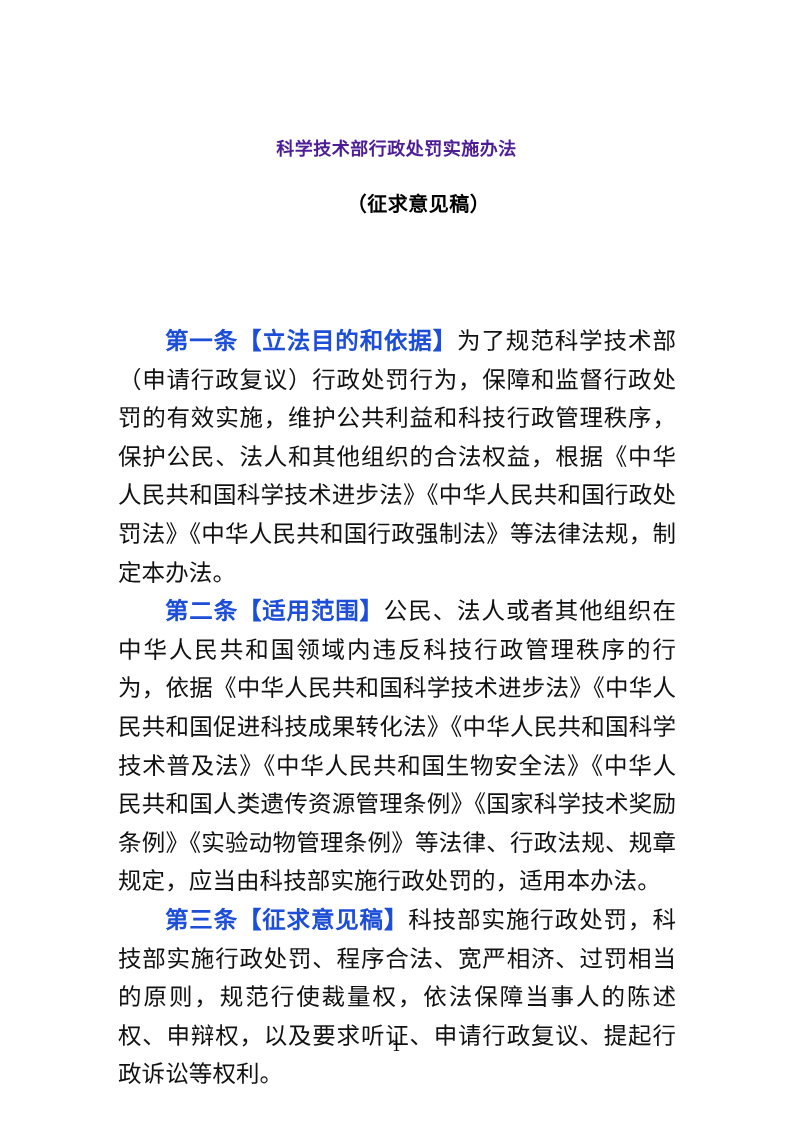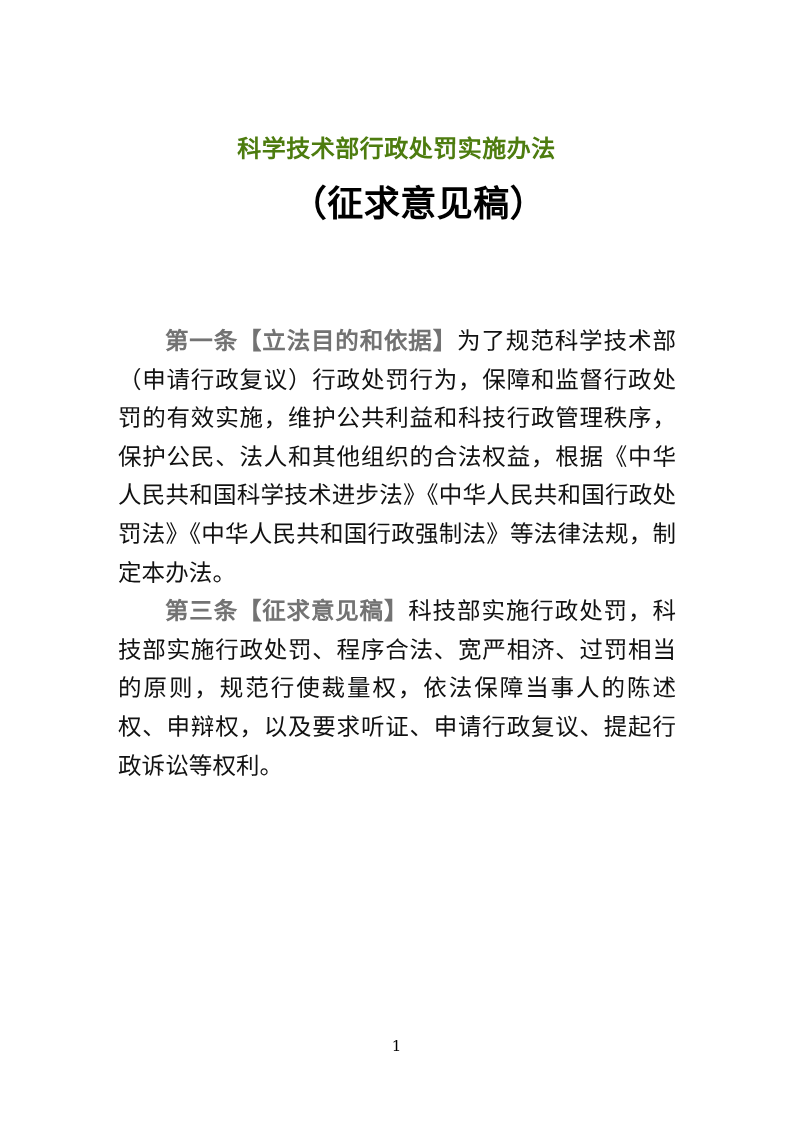--- a/index.html
+++ b/index.html
@@ -26,32 +26,32 @@
     position: absolute;
     left: 0;
     top: 128px;
     width: 793px;
     text-align: center;
   }
 
   .doc-title {
     display: block;
     font-family: "DejaVu Sans", "Liberation Sans", sans-serif;
-    font-size: 24px;
+    font-size: 18px;
     font-weight: bold;
     letter-spacing: 0.5px;
     line-height: 42px;
-    color: #4d7c0f;
+    color: #4c1d95;
   }
 
   .doc-subtitle {
     display: block;
     margin-top: 14px;
     font-family: "DejaVu Sans", "Liberation Sans", sans-serif;
-    font-size: 36px;
+    font-size: 20px;
     font-weight: bold;
     letter-spacing: 0.5px;
     line-height: 40px;
     color: #000000;
     padding-left: 44px;
   }
 
   
   .chapter-heading {
     position: absolute;
@@ -87,21 +87,21 @@
     color: #111111;
     letter-spacing: 0.1px;
     word-break: break-all;
   }
 
   .article-label {
     font-family: "DejaVu Sans", "Liberation Sans", sans-serif;
     font-size: 23.5px;
     font-weight: bold;
     letter-spacing: 0px;
-    color: #737373;
+    color: #1d4ed8;
   }
 
   
   .page-number {
     position: absolute;
     left: 0;
     top: 1036px;
     width: 793px;
     text-align: center;
     font-family: "DejaVu Serif", "Liberation Serif", serif;
@@ -120,20 +120,23 @@
     <span class="doc-subtitle">（征求意见稿）</span>
   </div>
 
 
   <div class="body-column">
 
     <p class="article-para">
       <span class="article-label">第一条【立法目的和依据】</span><span class="article-text">为了规范科学技术部（申请行政复议）行政处罚行为，保障和监督行政处罚的有效实施，维护公共利益和科技行政管理秩序，保护公民、法人和其他组织的合法权益，根据《中华人民共和国科学技术进步法》《中华人民共和国行政处罚法》《中华人民共和国行政强制法》等法律法规，制定本办法。</span>
     </p>
 
+    <p class="article-para">
+      <span class="article-label">第二条【适用范围】</span><span class="article-text">公民、法人或者其他组织在中华人民共和国领域内违反科技行政管理秩序的行为，依据《中华人民共和国科学技术进步法》《中华人民共和国促进科技成果转化法》《中华人民共和国科学技术普及法》《中华人民共和国生物安全法》《中华人民共和国人类遗传资源管理条例》《国家科学技术奖励条例》《实验动物管理条例》等法律、行政法规、规章规定，应当由科技部实施行政处罚的，适用本办法。</span>
+    </p>
 
     <p class="article-para">
       <span class="article-label">第三条【征求意见稿】</span><span class="article-text">科技部实施行政处罚，科技部实施行政处罚、程序合法、宽严相济、过罚相当的原则，规范行使裁量权，依法保障当事人的陈述权、申辩权，以及要求听证、申请行政复议、提起行政诉讼等权利。</span>
     </p>
 
   </div>
 
   <div class="page-number">1</div>
 
 </div>

